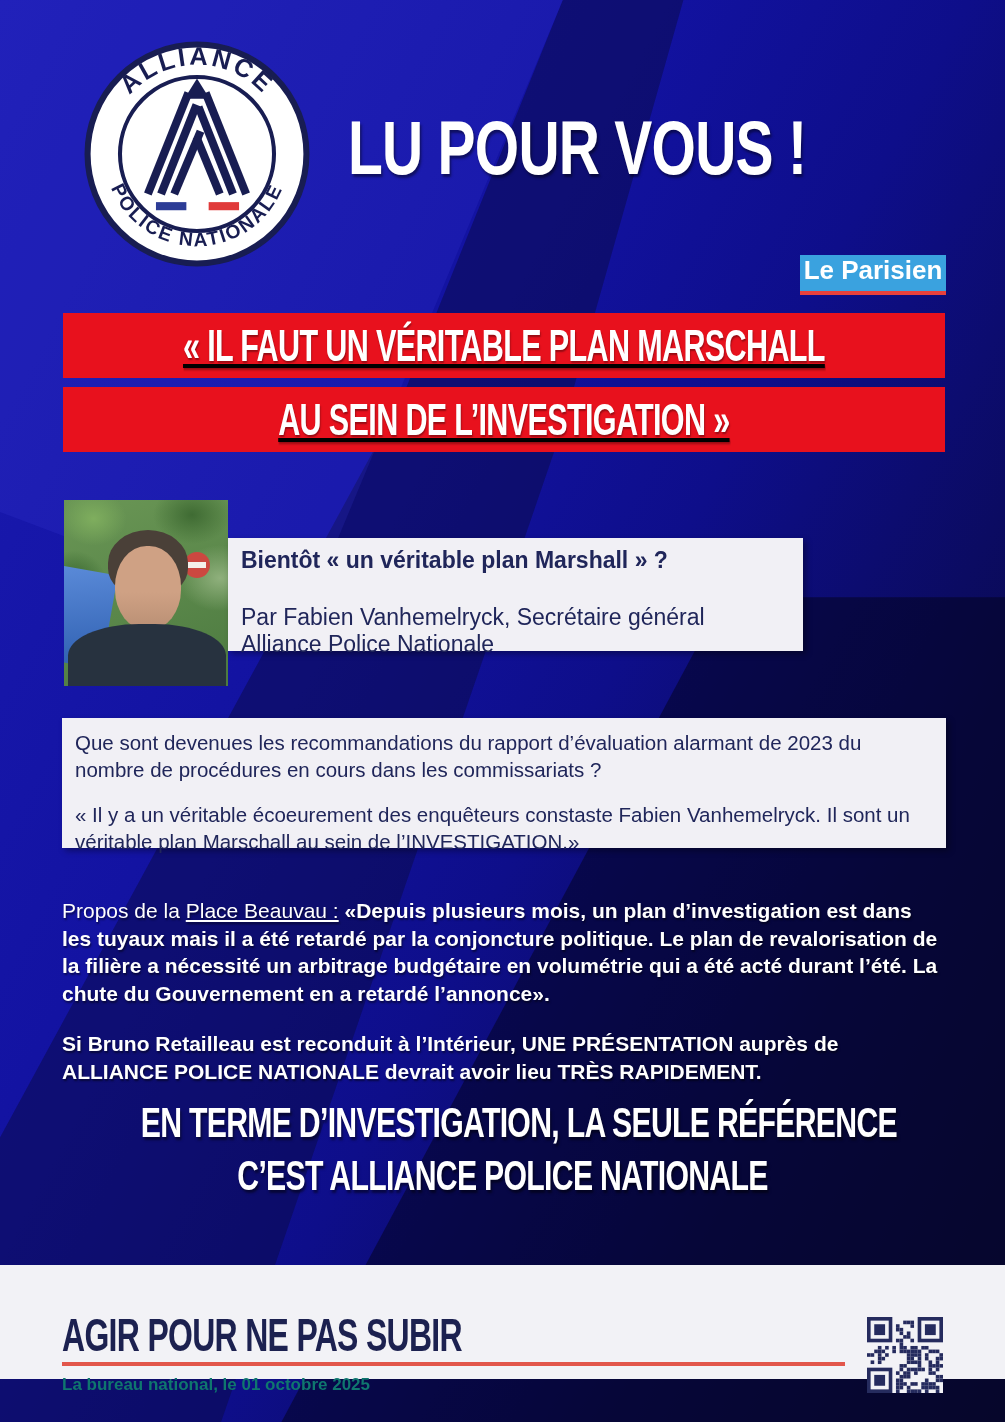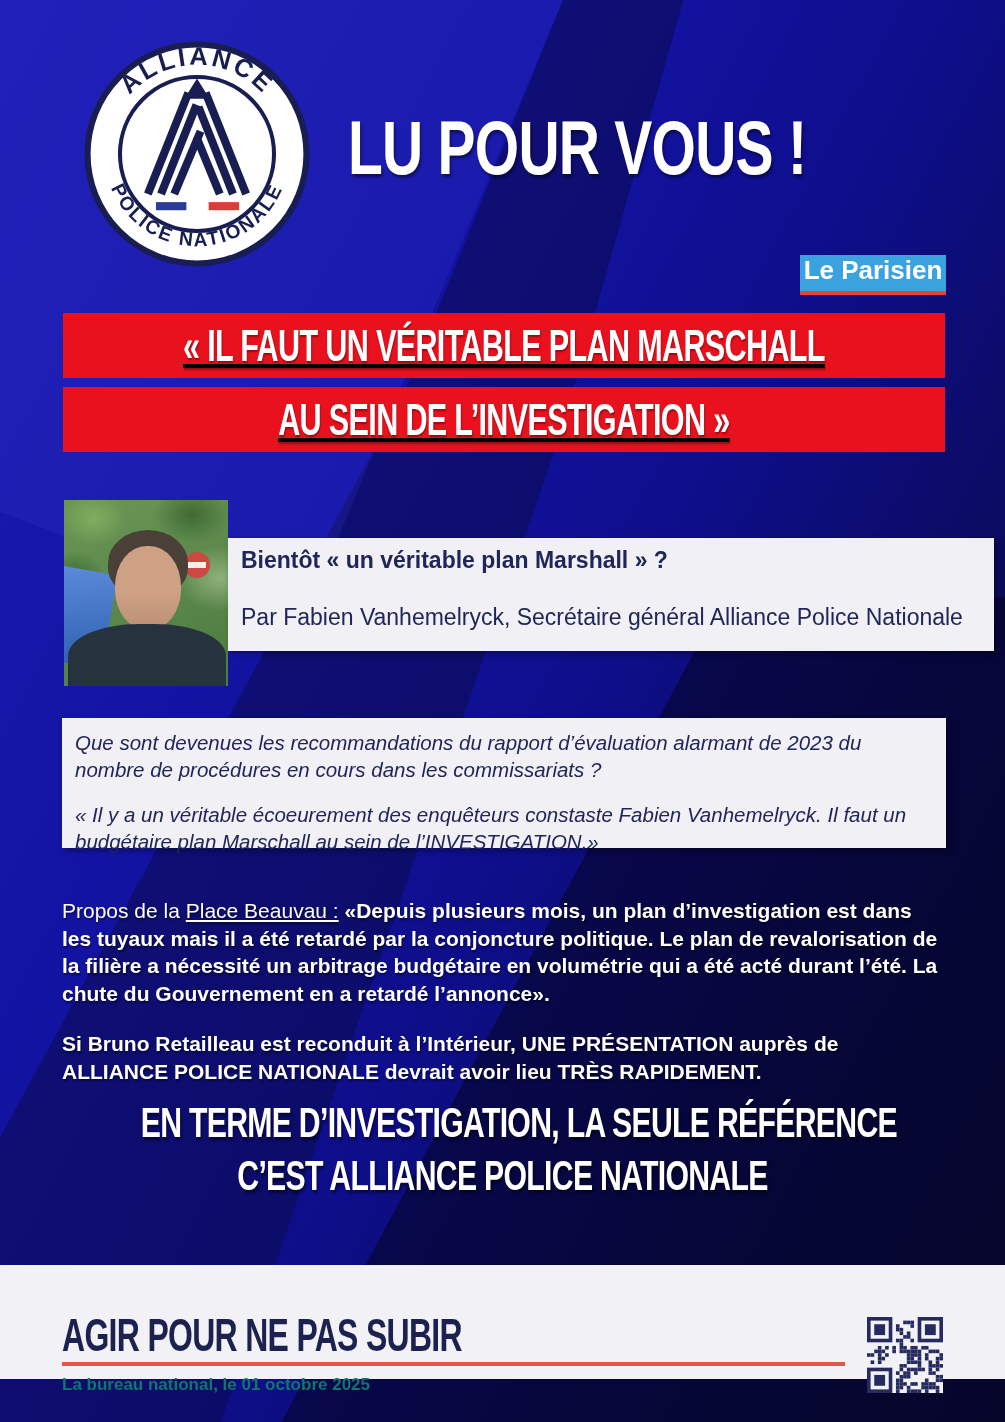--- a/index.html
+++ b/index.html
@@ -44,25 +44,25 @@
   .photo .hair { position:absolute; left:44px; top:30px; width:80px; height:66px; border-radius:50% 50% 42% 42%;
                  background:#4a4038; }
   .photo .face { position:absolute; left:51px; top:46px; width:66px; height:84px; border-radius:48%;
                  background:linear-gradient(180deg,#cfa184 55%,#b98f74); }
   .photo .jacket { position:absolute; left:4px; bottom:-8px; width:158px; height:70px;
                    border-radius:45% 45% 0 0; background:#27323f; }
   .photo .collar { position:absolute; left:66px; bottom:34px; width:36px; height:26px; background:#caa183;
                    clip-path:polygon(0 0,100% 0,50% 100%); }
 
   .card { background:#f1f0f5; box-shadow:3px 3px 6px rgba(0,0,0,.35); color:#20265a; }
-  .caption-card { position:absolute; left:228px; top:538px; width:766px; height:113px; padding:9px 13px; }
+  .caption-card { position:absolute; left:228px; top:538px; width:575px; height:113px; padding:9px 13px; }
   .caption-card .headline { font-size:23px; font-weight:700; }
   .caption-card .byline   { font-size:23px; font-weight:400; margin-top:30px; }
 
-  .quote-card { position:absolute; left:62px; top:718px; width:884px; height:130px; padding:11px 13px;font-style:italic; }
+  .quote-card { position:absolute; left:62px; top:718px; width:884px; height:130px; padding:11px 13px; }
   .quote-card p { font-size:20.5px; line-height:1.33; }
   .quote-card p + p { margin-top:17px; }
 
   
   .body-copy { position:absolute; left:62px; width:884px; color:#fff; font-size:21px; line-height:1.32;
                text-shadow:1px 2px 2px rgba(0,0,0,.5); }
   .para1 { top:897px; }
   .para1 .plain { font-weight:400; }
   .para1 .link  { font-weight:400; color:#fff; }
   .para1 .strong, .para2 { font-weight:700; }
@@ -140,21 +140,21 @@
     <div class="jacket"></div>
   </div>
 
   <div class="card caption-card">
     <div class="headline">Bientôt « un véritable plan Marshall » ?</div>
     <div class="byline">Par Fabien Vanhemelryck, Secrétaire général Alliance Police Nationale</div>
   </div>
 
   <div class="card quote-card">
     <p>Que sont devenues les recommandations du rapport d’évaluation alarmant de 2023 du nombre de procédures en cours dans les commissariats ?</p>
-    <p>« Il y a un véritable écoeurement des enquêteurs constaste Fabien Vanhemelryck. Il faut un budgétaire plan Marschall au sein de l’INVESTIGATION.»</p>
+    <p>« Il y a un véritable écoeurement des enquêteurs constaste Fabien Vanhemelryck. Il sont un véritable plan Marschall au sein de l’INVESTIGATION.»</p>
   </div>
 
   <p class="body-copy para1"><span class="plain">Propos de la </span><a class="link" href="#">Place Beauvau :</a><span class="strong"> «Depuis plusieurs mois, un plan d’investigation est dans les tuyaux mais il a été retardé par la conjoncture politique. Le plan de revalorisation de la filière a nécessité un arbitrage budgétaire en volumétrie qui a été acté durant l’été. La chute du Gouvernement en a retardé l’annonce».</span></p>
 
   <p class="body-copy para2">Si Bruno Retailleau est reconduit à l’Intérieur, UNE PRÉSENTATION auprès de ALLIANCE POLICE NATIONALE devrait avoir lieu TRÈS RAPIDEMENT.</p>
 
   <div class="closing">
     <div>EN TERME D’INVESTIGATION, LA SEULE RÉFÉRENCE</div>
     <div>C’EST ALLIANCE POLICE NATIONALE</div>
   </div>

